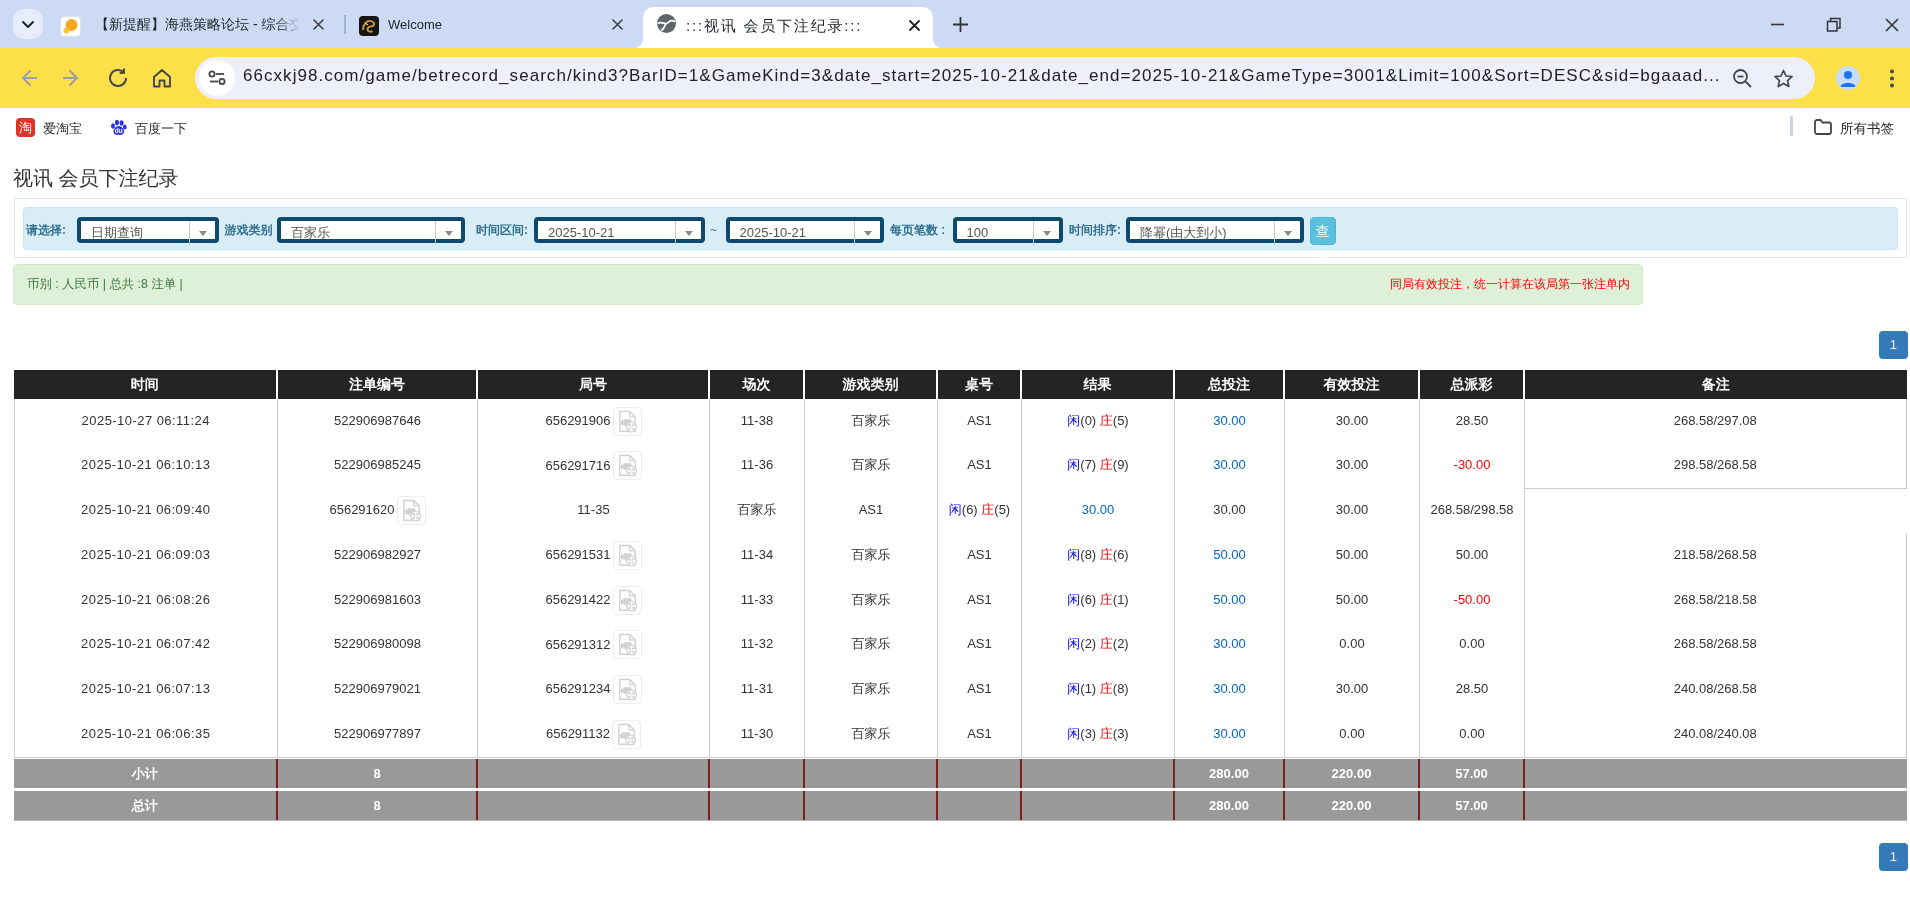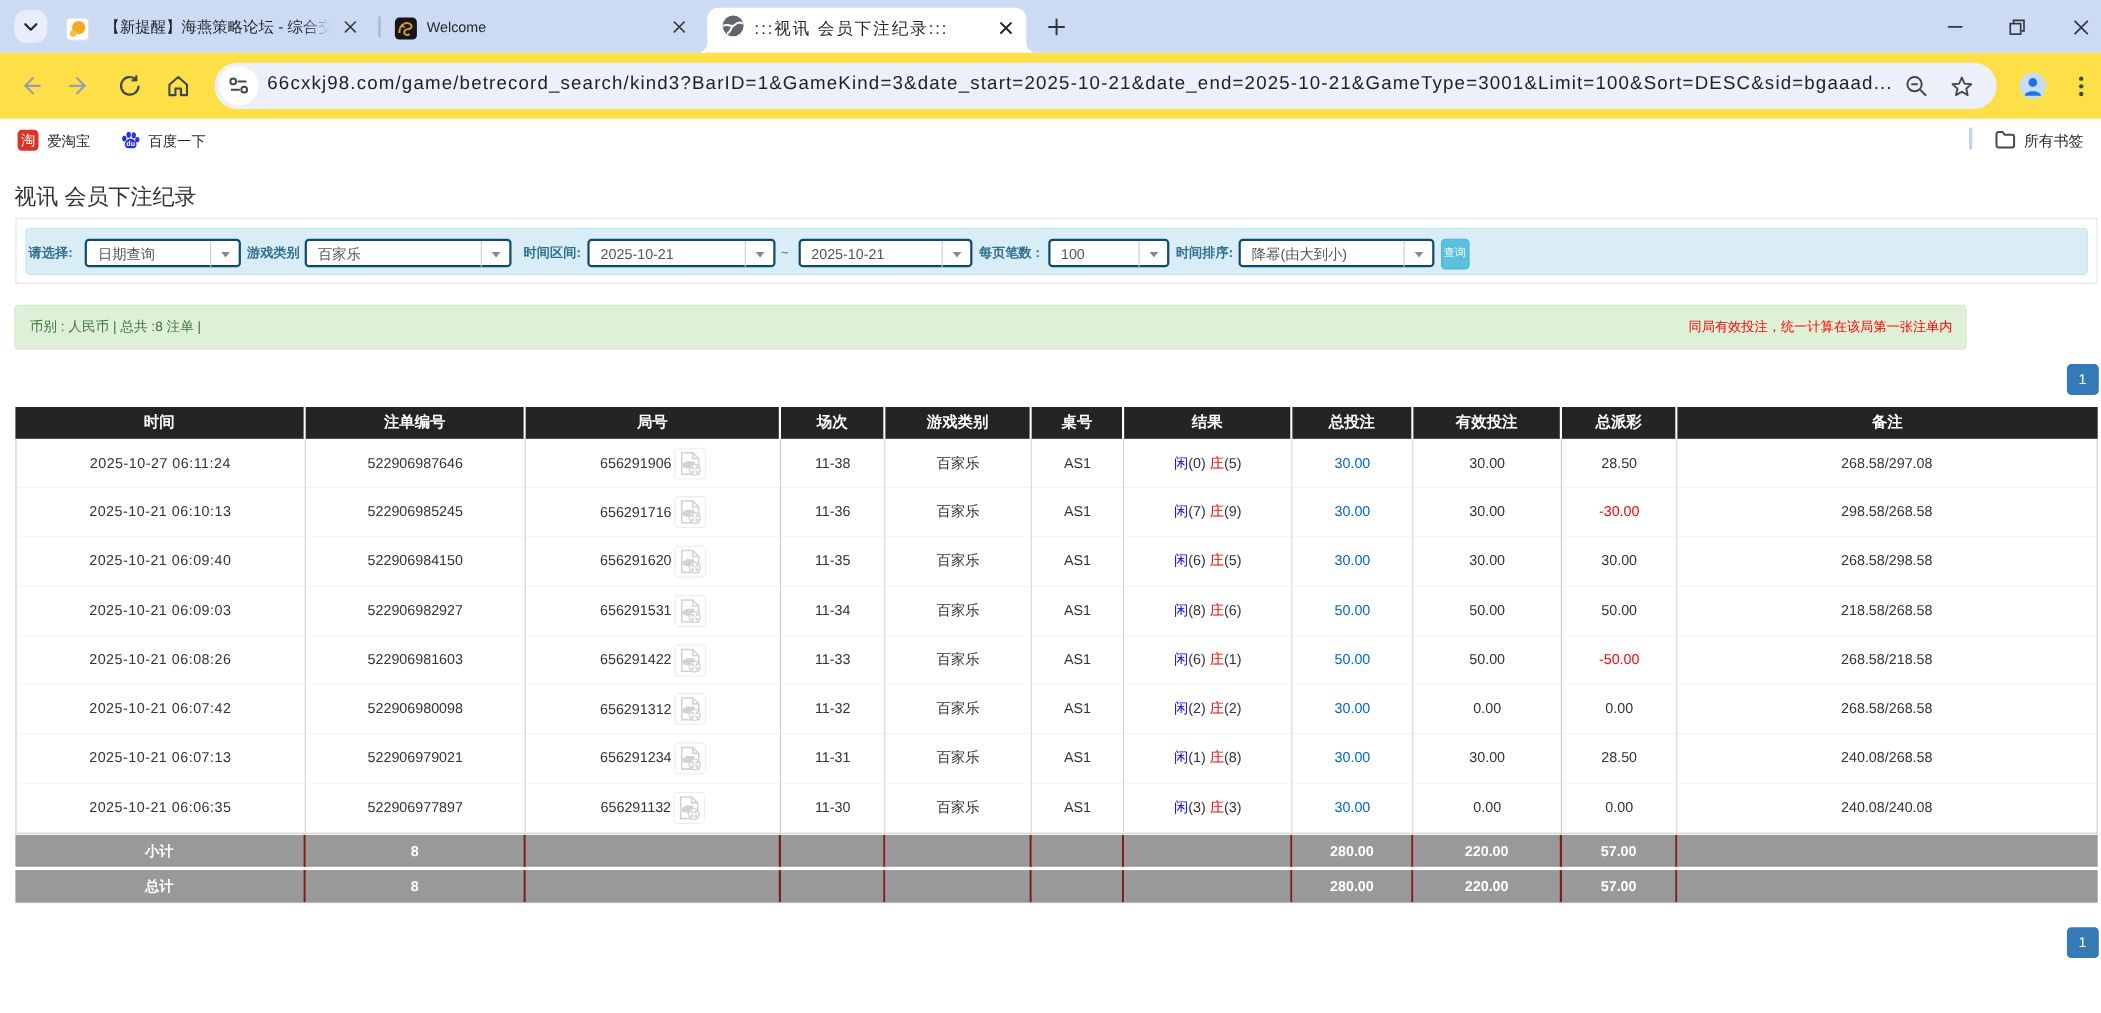--- a/index.html
+++ b/index.html
@@ -20,33 +20,33 @@
 #omnibox { position:absolute; left:195px; top:9px; width:1620px; height:42px; background:#edeffa;
   border-radius:21px; }
 #urltext { position:absolute; left:243px; top:18px; font-size:17px; letter-spacing:1.05px; color:#202124; white-space:nowrap;
   width:1480px; overflow:hidden; }
 
 #pagetitle { position:absolute; left:13px; top:165px; font-size:20px; color:#333; }
 #fpanel { position:absolute; left:13.5px; top:198px; width:1893.5px; height:59.5px;
   border:1px solid #e4e4e4; background:#fff; }
 #balert { position:absolute; left:22.5px; top:207px; width:1875px; height:43px;
   background:#d9edf7; border:1px solid #bce8f1; border-radius:4px; }
-#galert { position:absolute; left:13px; top:277px; width:1775px; height:40.5px;
+#galert { position:absolute; left:13px; top:264px; width:1630px; height:40.5px;
   background:#dff0d8; border:1px solid #d6e9c6; border-radius:4px;
   font-size:13px; color:#3c763d; line-height:38px; }
 .flabel { position:absolute; top:217px; height:26px; line-height:26px; font-size:12px;
   font-weight:bold; color:#31708f; }
-.sel { position:absolute; top:217px; height:26px; background:#fff; border:2px solid #0c4a6e;
+.sel { position:absolute; top:217px; height:26px; background:#fff; border:4px solid #0c4a6e;
   border-radius:4px; font-size:13px; color:#555; line-height:24px; }
 .sel .tx { position:absolute; left:10px; top:0; }
 .sel .ar { position:absolute; right:0; top:0; width:26px; height:24px; border-left:1px solid #ccc; }
 .sel .ar:after { content:""; position:absolute; left:9px; top:10px; border:4.5px solid transparent;
   border-top:5.5px solid #888; }
 #qbtn { position:absolute; left:1309.5px; top:217px; width:26px; height:28px; background:#5bc0de;
-  border:1px solid #46b8da; border-radius:4px; color:#fff; font-size:10px; text-align:center;
+  border:1px solid #46b8da; border-radius:4px; color:#fff; font-size:14px; text-align:center;
   line-height:26px; }
 .pgbtn { position:absolute; width:28.5px; height:28px; background:#337ab7; border-radius:4px;
   color:#fff; font-size:13px; text-align:center; line-height:28px; }
 
 #tbl { position:absolute; left:13.5px; top:369.5px; width:1893.5px; }
 .trow { display:grid; grid-template-columns:264.5px 200px 232px 95px 133px 84px 153px 110px 135px 105px 381.5px; }
 .hrow { height:29px;font-family:Liberation Serif, serif; }
 .hrow div { background:#242424; color:#fff; font-weight:bold; font-size:14px; text-align:center;
   line-height:29px; border-right:2px solid #fff; }
 .hrow div:last-child { border-right:none; }
@@ -296,21 +296,20 @@
         <div>百家乐</div>
         <div>AS1</div>
         <div><span class="bb">闲</span>(7) <span class="br">庄</span>(9)</div>
         <div class="blue">30.00</div>
         <div>30.00</div>
         <div class="red">-30.00</div>
         <div>298.58/268.58</div>
       </div>
 <div class="trow drow">
         <div>2025-10-21 06:09:40</div>
-        <div>522906984150</div>
         <div><span class="gno">656291620</span><span class="vbtn"><svg width="27" height="27" viewBox="0 0 27 27">
               <path d="M5.8 3.5 H15.8 L21.2 8.9 V23.2 H5.8 Z" fill="#fff" stroke="#d2d2d2" stroke-width="1.4"></path>
               <path d="M15.8 3.5 V8.9 H21.2" fill="none" stroke="#d2d2d2" stroke-width="1.4"></path>
               <path d="M9.6 12 L6.8 13.3 V16.5 L9.6 17.8 Z" fill="#d2d2d2"></path>
               <rect x="9.4" y="11.3" width="8" height="6.4" rx="0.8" fill="#d2d2d2"></rect>
               <circle cx="17.6" cy="19" r="4.9" fill="#fff" stroke="#d2d2d2" stroke-width="1.3"></circle>
               <circle cx="15.7" cy="17.2" r="1.25" fill="#d2d2d2"></circle>
               <circle cx="19.5" cy="17.2" r="1.25" fill="#d2d2d2"></circle>
               <circle cx="15.7" cy="20.9" r="1.25" fill="#d2d2d2"></circle>
               <circle cx="19.5" cy="20.9" r="1.25" fill="#d2d2d2"></circle>

